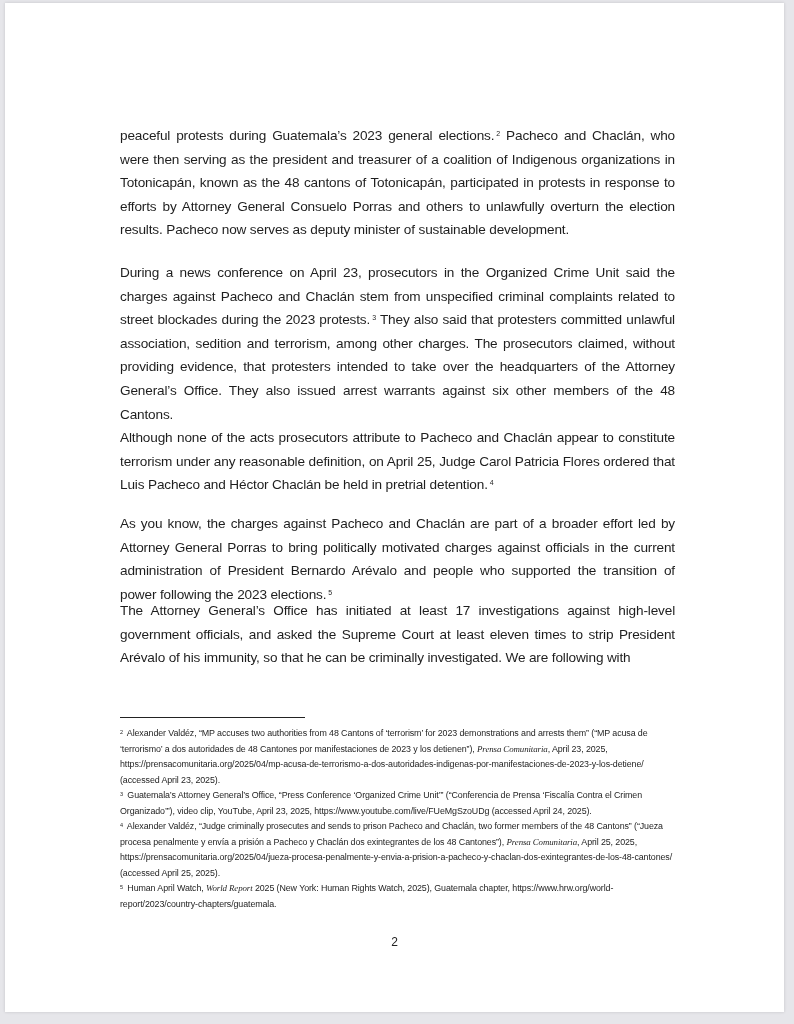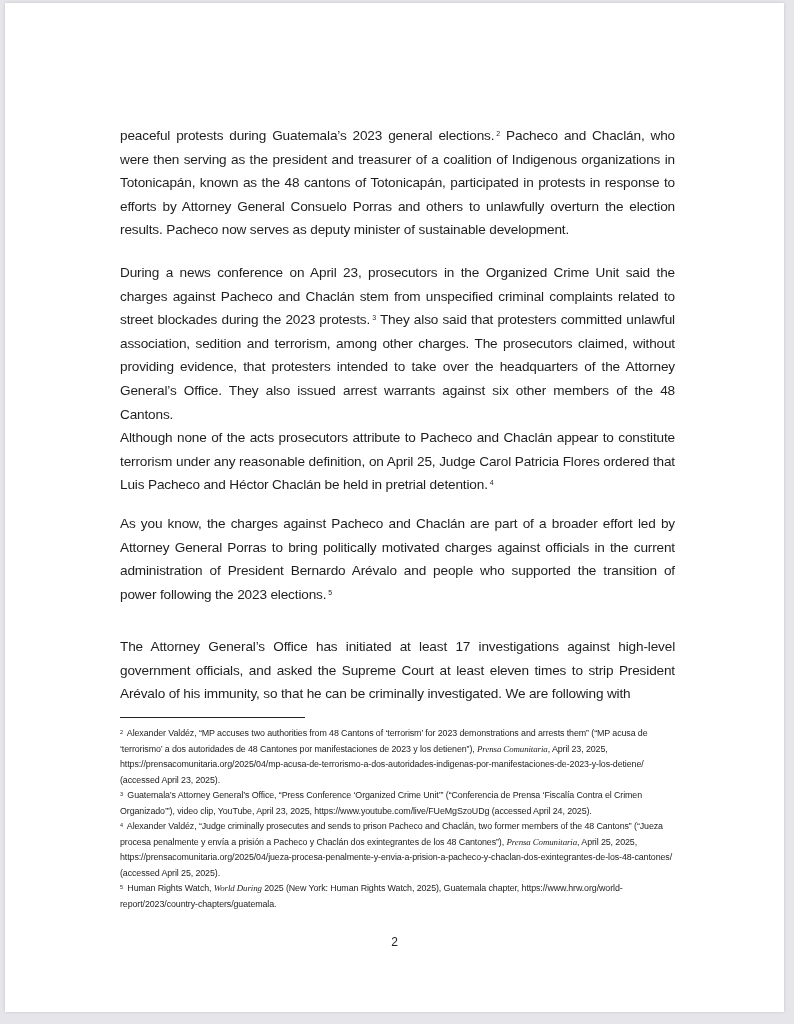--- a/index.html
+++ b/index.html
@@ -52,27 +52,27 @@
     </div>
   <div class="body-text" id="para-1" style="top:258px;">
       <p><span>During a news conference on April 23, prosecutors in the Organized Crime Unit said the charges against Pacheco and Chaclán stem from unspecified criminal complaints related to street blockades during the 2023 protests.</span><sup class="fn">3</sup><span> They also said that protesters committed unlawful association, sedition and terrorism, among other charges. The prosecutors claimed, without providing evidence, that protesters intended to take over the headquarters of the Attorney General’s Office. They also issued arrest warrants against six other members of the 48 Cantons.</span></p>
     </div>
   <div class="body-text" id="para-2" style="top:423px;">
       <p><span>Although none of the acts prosecutors attribute to Pacheco and Chaclán appear to constitute terrorism under any reasonable definition, on April 25, Judge Carol Patricia Flores ordered that Luis Pacheco and Héctor Chaclán be held in pretrial detention.</span><sup class="fn">4</sup></p>
     </div>
   <div class="body-text" id="para-3" style="top:509px;">
       <p><span>As you know, the charges against Pacheco and Chaclán are part of a broader effort led by Attorney General Porras to bring politically motivated charges against officials in the current administration of President Bernardo Arévalo and people who supported the transition of power following the 2023 elections.</span><sup class="fn">5</sup></p>
     </div>
-  <div class="body-text" id="para-4" style="top:632px;">
+  <div class="body-text" id="para-4" style="top:596px;">
       <p><span>The Attorney General’s Office has initiated at least 17 investigations against high-level government officials, and asked the Supreme Court at least eleven times to strip President Arévalo of his immunity, so that he can be criminally investigated. We are following with</span></p>
     </div>
 
   <div class="fn-rule"></div>
 
   <div class="footnotes" id="footnotes">
       <p><sup>2</sup><span> Alexander Valdéz, “MP accuses two authorities from 48 Cantons of ‘terrorism’ for 2023 demonstrations and arrests them” (“MP acusa de ‘terrorismo’ a dos autoridades de 48 Cantones por manifestaciones de 2023 y los detienen”), </span><i>Prensa Comunitaria</i><span>, April 23, 2025, https://prensacomunitaria.org/2025/04/mp-acusa-de-terrorismo-a-dos-autoridades-indigenas-por-manifestaciones-de-2023-y-los-detiene/ (accessed April 23, 2025).</span></p>
       <p><sup>3</sup><span> Guatemala’s Attorney General’s Office, “Press Conference ‘Organized Crime Unit’” (“Conferencia de Prensa ‘Fiscalía Contra el Crimen Organizado’”), video clip, YouTube, April 23, 2025, https://www.youtube.com/live/FUeMgSzoUDg (accessed April 24, 2025).</span></p>
       <p><sup>4</sup><span> Alexander Valdéz, “Judge criminally prosecutes and sends to prison Pacheco and Chaclán, two former members of the 48 Cantons” (“Jueza procesa penalmente y envía a prisión a Pacheco y Chaclán dos exintegrantes de los 48 Cantones”), </span><i>Prensa Comunitaria</i><span>, April 25, 2025, https://prensacomunitaria.org/2025/04/jueza-procesa-penalmente-y-envia-a-prision-a-pacheco-y-chaclan-dos-exintegrantes-de-los-48-cantones/ (accessed April 25, 2025).</span></p>
-      <p><sup>5</sup><span> Human Rights Watch, </span><i>World During</i><span> 2025 (New York: Human Rights Watch, 2025), Guatemala chapter, https://www.hrw.org/world-report/2023/country-chapters/guatemala.</span></p>
+      <p><sup>5</sup><span> Human April Watch, </span><i>World Report</i><span> 2025 (New York: Human Rights Watch, 2025), Guatemala chapter, https://www.hrw.org/world-report/2023/country-chapters/guatemala.</span></p>
     </div>
 
   <div class="page-number">2</div>
 </div>
 
 </body></html>

